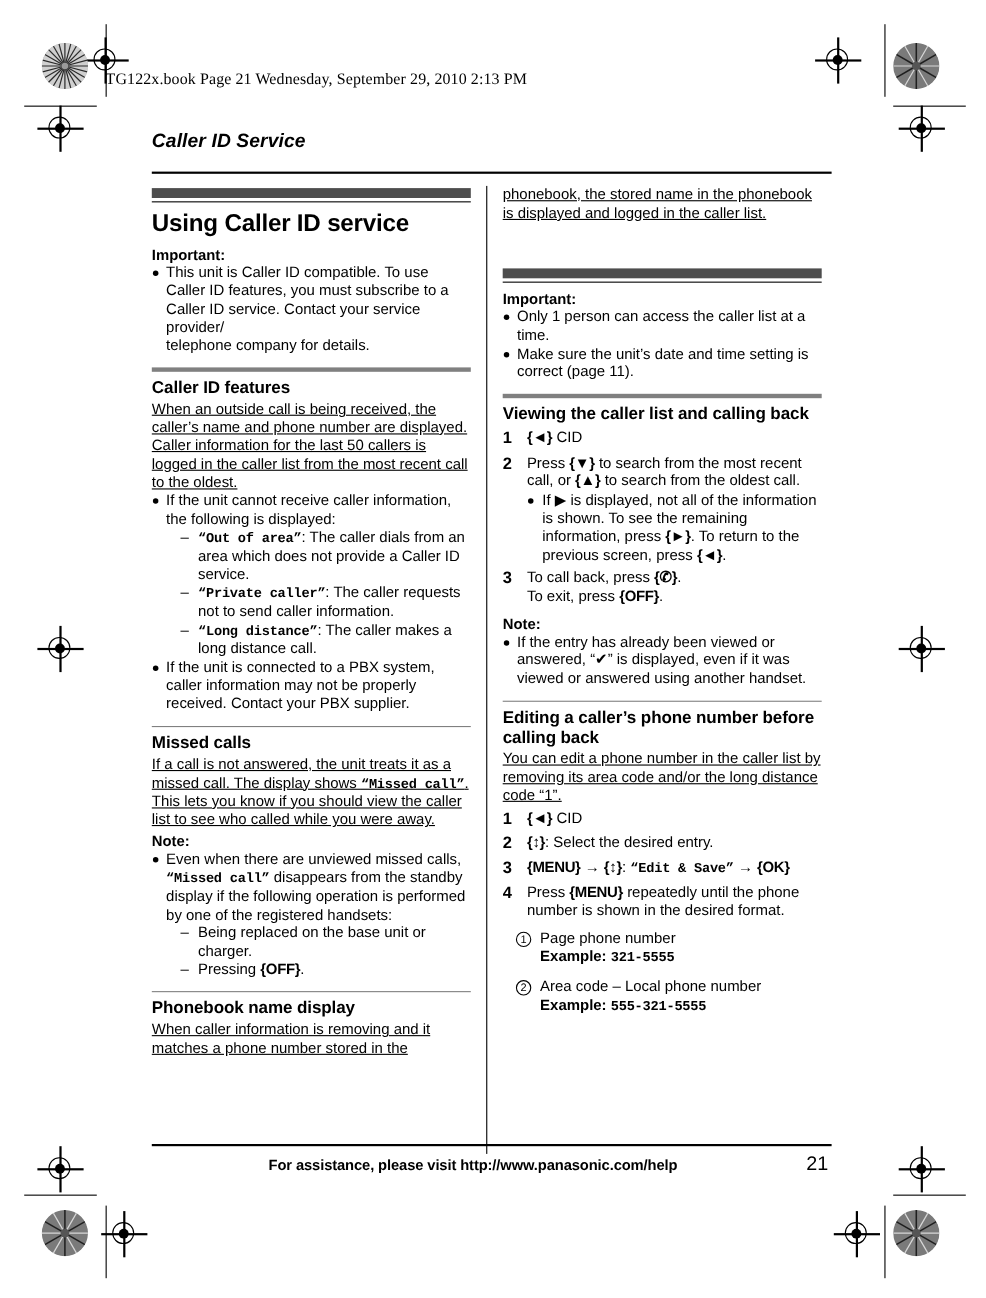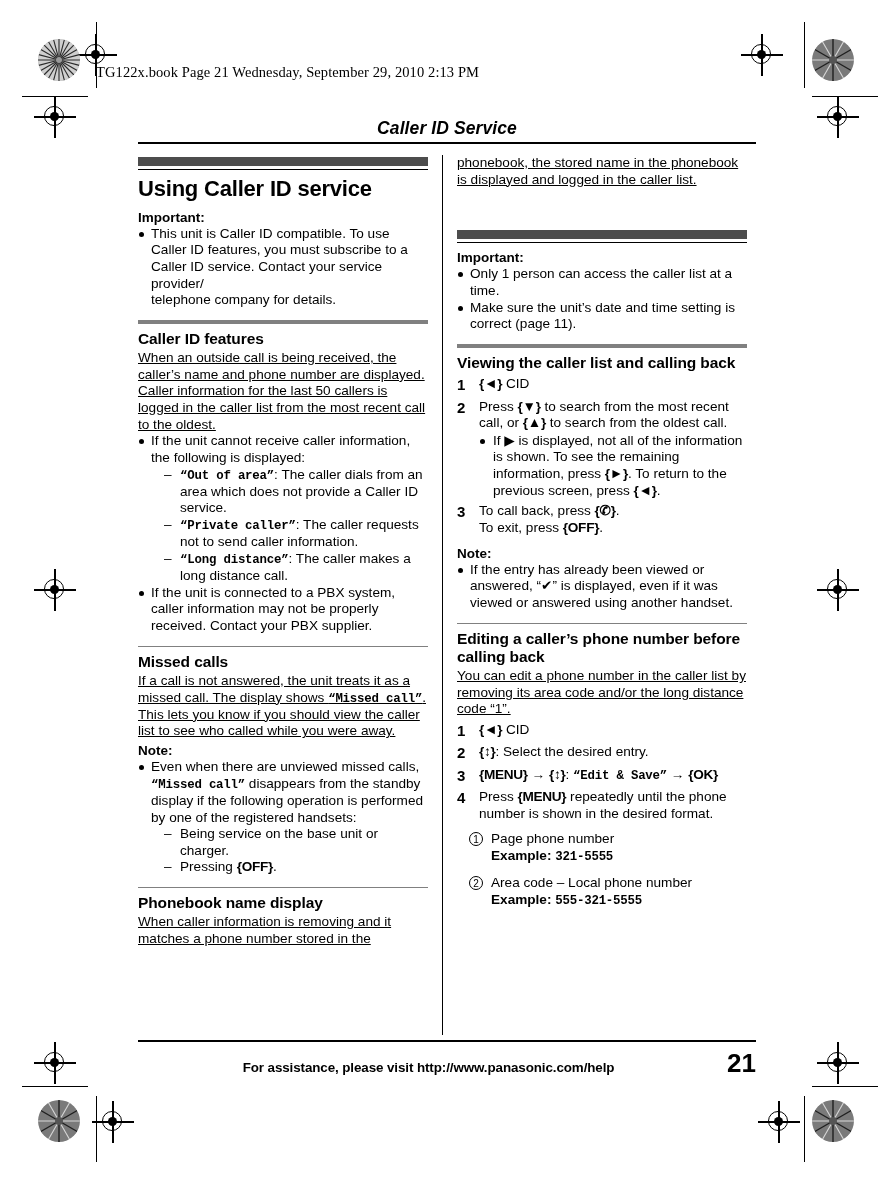--- a/index.html
+++ b/index.html
@@ -78,26 +78,26 @@
   }
 
   
   .page {
     position: absolute;
     left: 138px;
     top: 118px;
     width: 618px;
   }
   .running-head {
-    text-align: center;
+    text-align: left;
     font-size: 17.5px;
     font-weight: bold;
     font-style: italic;
     letter-spacing: 0.1px;
-    padding-bottom: 3px;
+    padding-bottom: 17px;
   }
   .head-rule {
     height: 2px;
     background: #000;
     margin-bottom: 11px;
   }
 
   .columns {
     display: flex;
     align-items: stretch;
@@ -294,25 +294,25 @@
     align-items: baseline;
   }
   .footer-text {
     flex: 1;
     text-align: center;
     font-size: 13.4px;
     font-weight: bold;
     letter-spacing: -0.1px;
   }
   .footer-page {
-    font-size: 26px;
-    font-weight: bold;
+    font-size: 18px;
+    font-weight: normal;
     margin-left: 8px;
     min-width: 26px;
-    text-align: left;
+    text-align: center;
   }
 
   .arrow { font-size: 13.6px; }
 </style>
 </head>
 <body>
 
 <div class="crop-line" style="left:96px; top:22px; width:1.4px; height:66px;"></div>
 <div class="crop-line" style="left:804px; top:22px; width:1.4px; height:66px;"></div>
 <div class="crop-line" style="left:96px; top:1096px; width:1.4px; height:66px;"></div>
@@ -524,21 +524,21 @@
 
       <div class="sub-rule"></div>
       <h2 class="sec">Missed calls</h2>
       <p class="body"><span>If a call is not answered, the unit treats it as a missed call. The display shows </span><span class="mono">“Missed call”</span><span>. This lets you know if you should view the caller list to see who called while you were away.</span></p>
 
       <div class="lead">Note:</div>
       <ul class="bul">
         <li>
           <span>Even when there are unviewed missed calls, </span><span class="mono">“Missed call”</span><span> disappears from the standby display if the following operation is performed by one of the registered handsets:</span>
           <ul class="dash">
-            <li><span>Being service on the base unit or charger.</span></li>
+            <li><span>Being replaced on the base unit or charger.</span></li>
             <li><span>Pressing </span><span class="key">{OFF}</span><span>.</span></li>
           </ul>
         </li>
       </ul>
 
       <div class="sub-rule"></div>
       <h2 class="sec">Phonebook name display</h2>
       <p class="body">When caller information is removing and it matches a phone number stored in the</p>
 
     </div>

